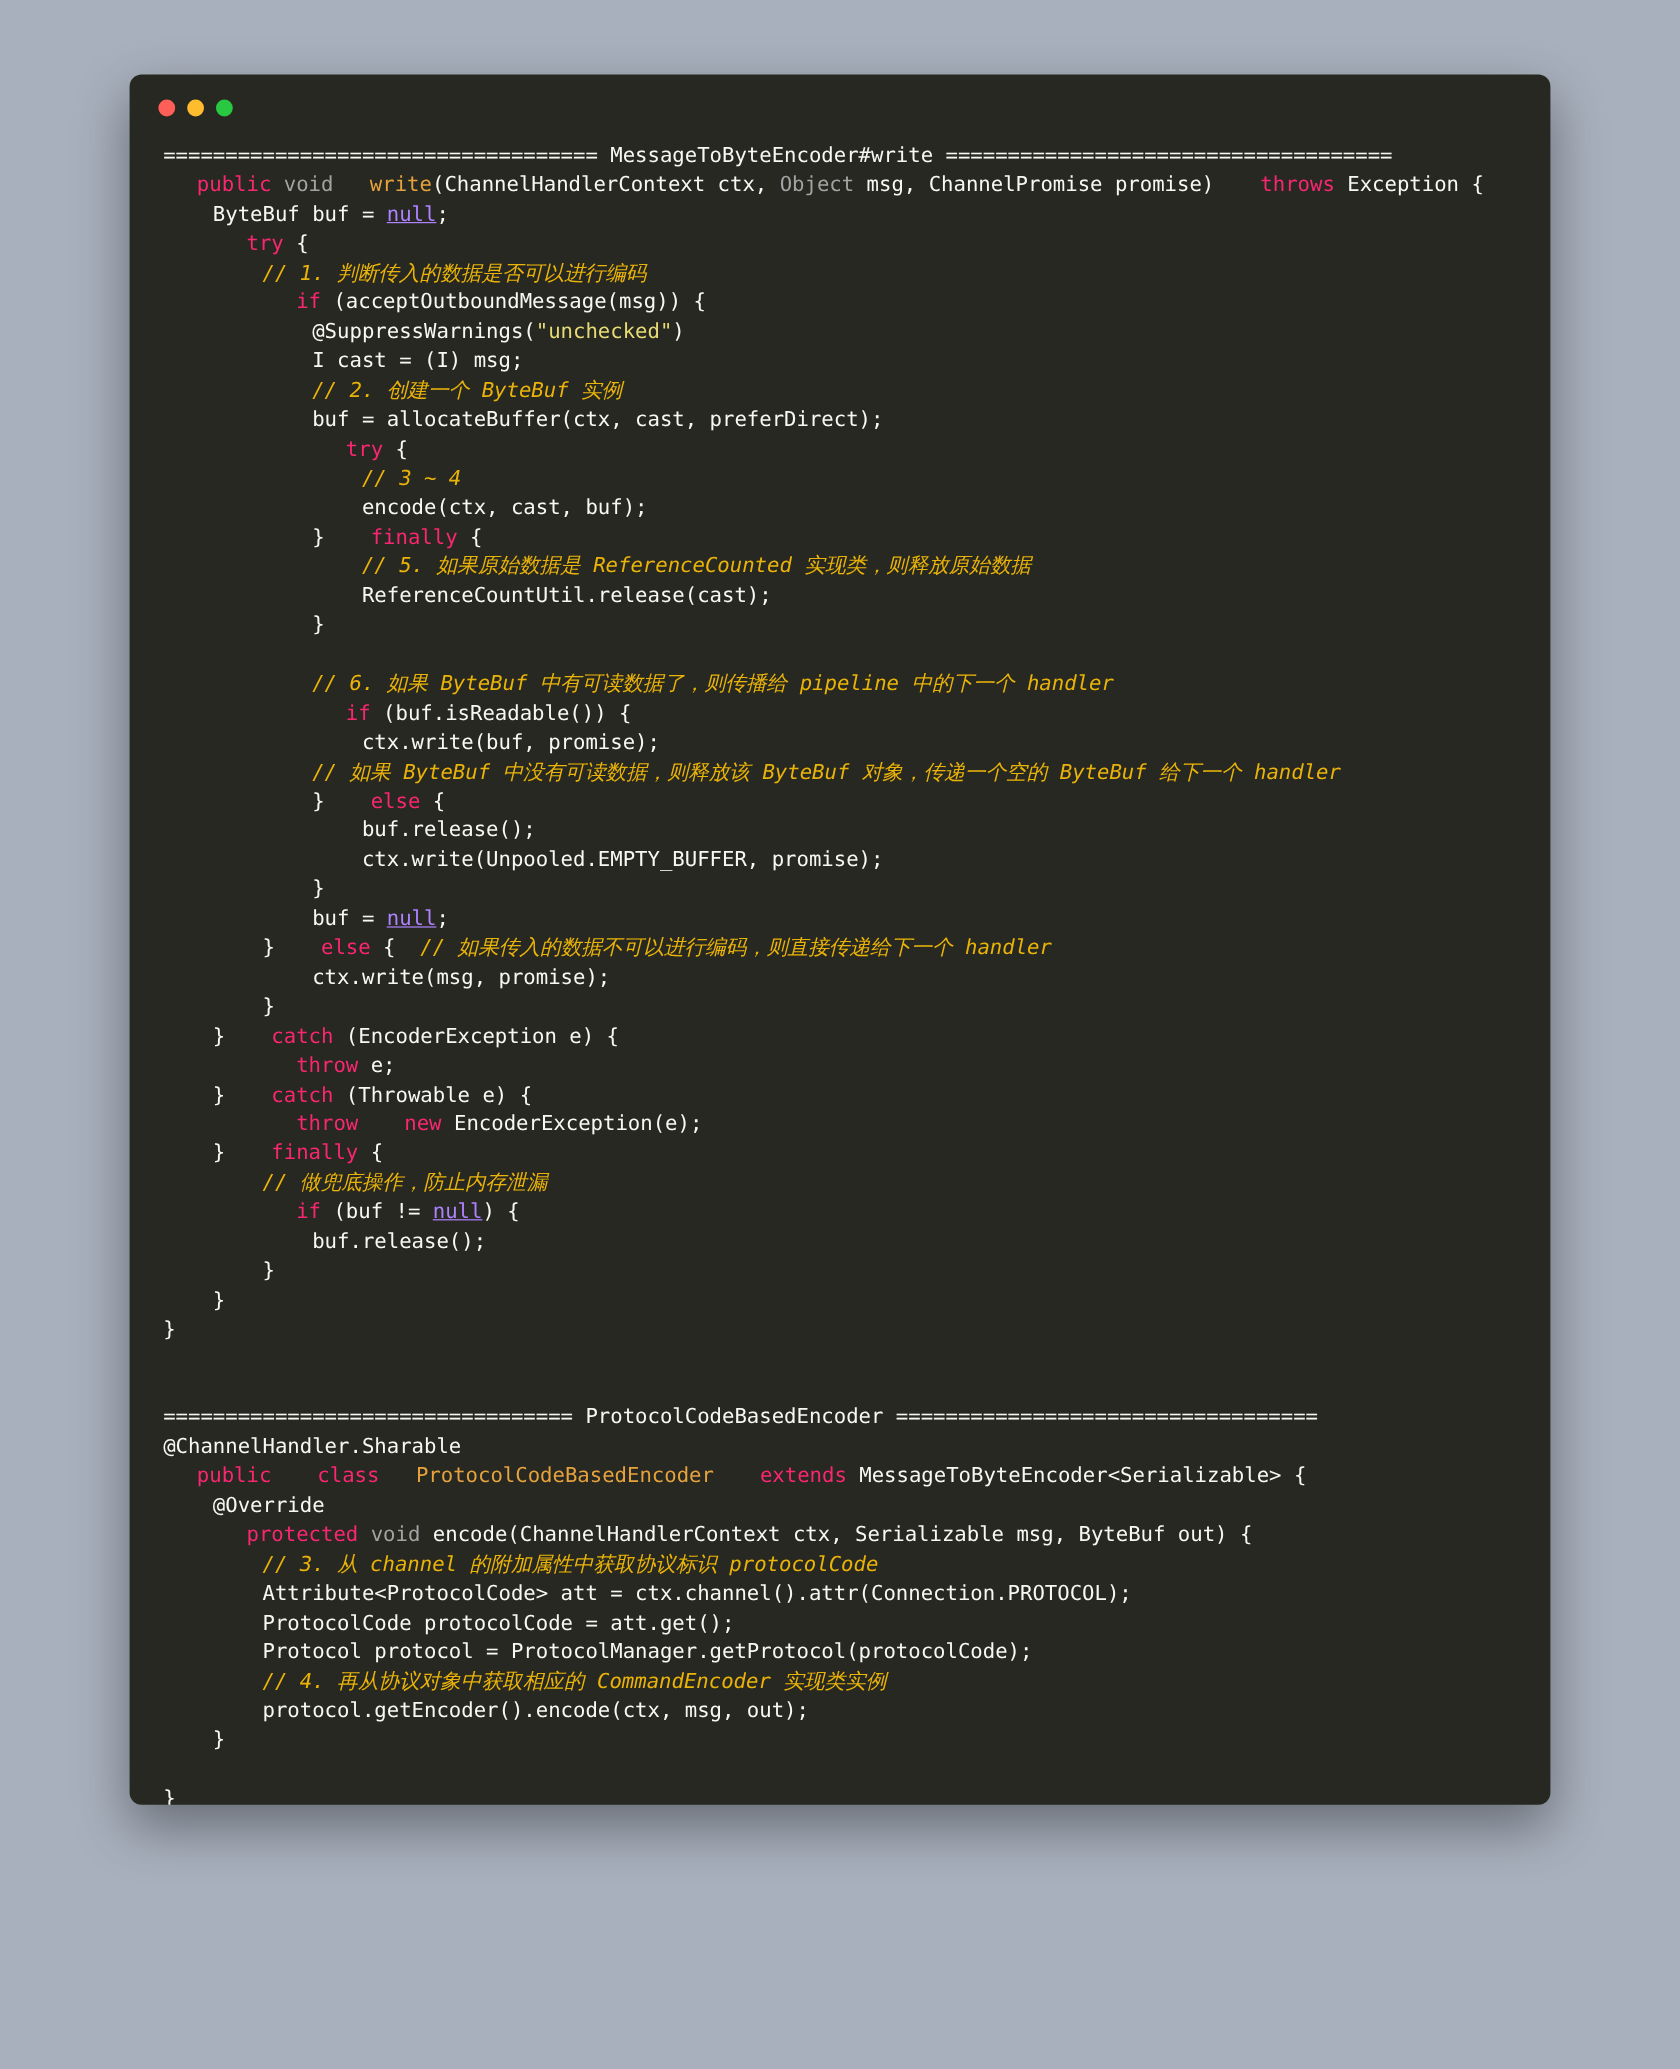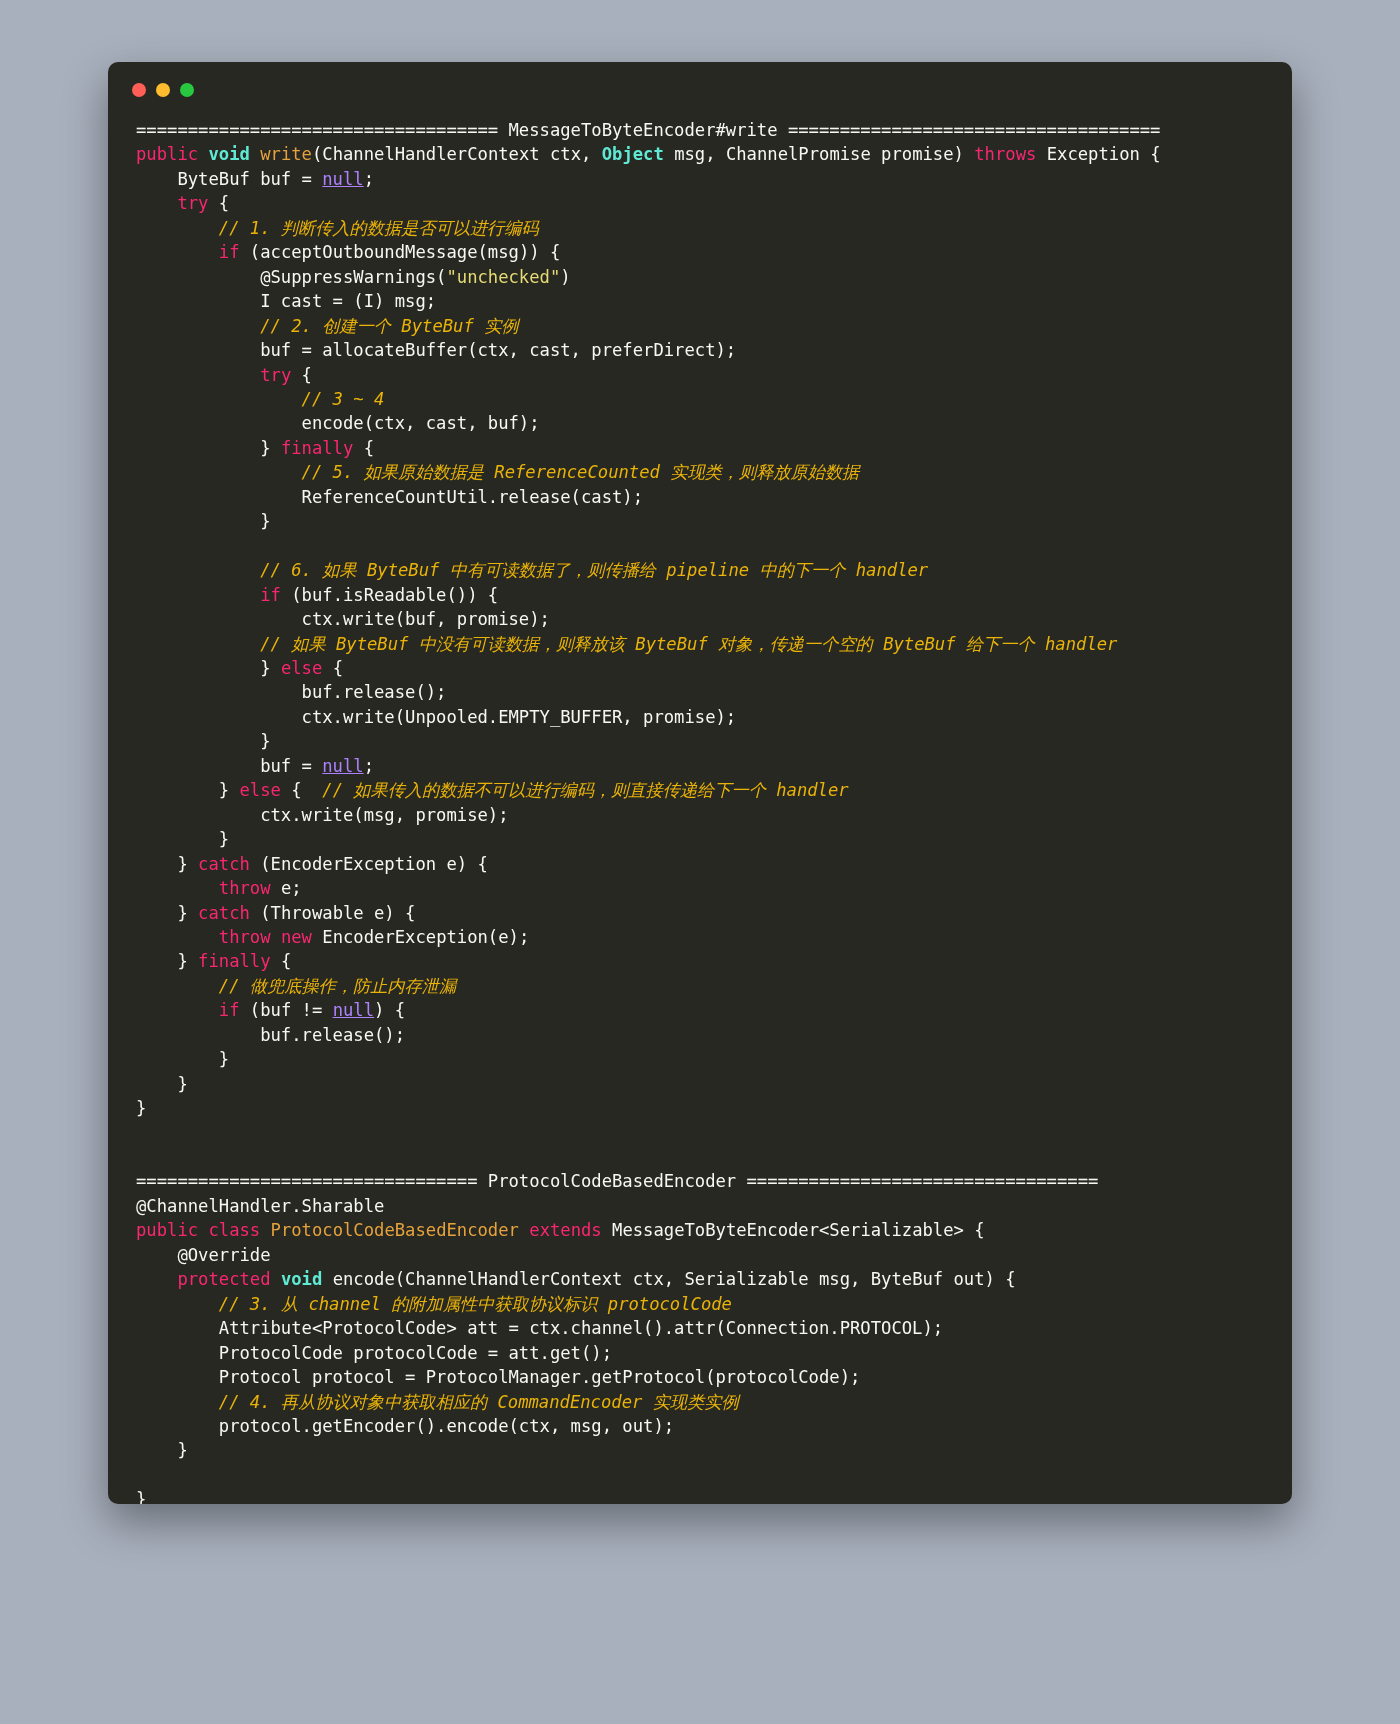--- a/index.html
+++ b/index.html
@@ -48,23 +48,23 @@
     font-size: 17.2px;
     line-height: 24.45px;
     white-space: pre;
     color: #f8f8f2;
     letter-spacing: 0px;
     font-family: "DejaVu Sans Mono", "Liberation Mono", monospace;
   }
   .code .ln { min-height: 24.45px; }
 
   
-  .kw   { color: #f92672; }   
-  .ty   { color: #5eead4; font-weight: bold; }   
-  .fn   { color: #e6a23c; }   
+  .kw   { color: #f92672; margin-left: 28px; }   
+  .ty   { color: #a3a3a3; }   
+  .fn   { color: #e6a23c; margin-left: 20px; }   
   .cm   { color: #eab308; font-style: italic; }   
   .st   { color: #e6db74; }   
   .nl   { color: #ae81ff; text-decoration: underline; }   
   .pl   { color: #f8f8f2; }   
 </style>
 </head>
 <body>
 
 <div class="window">
 

